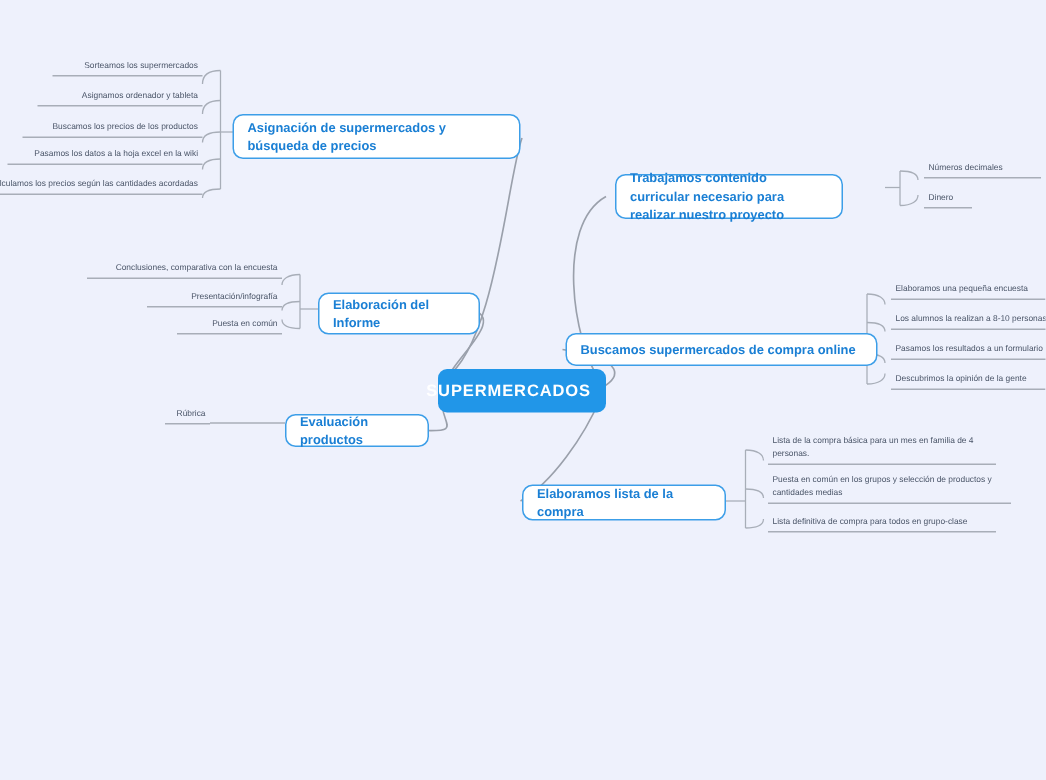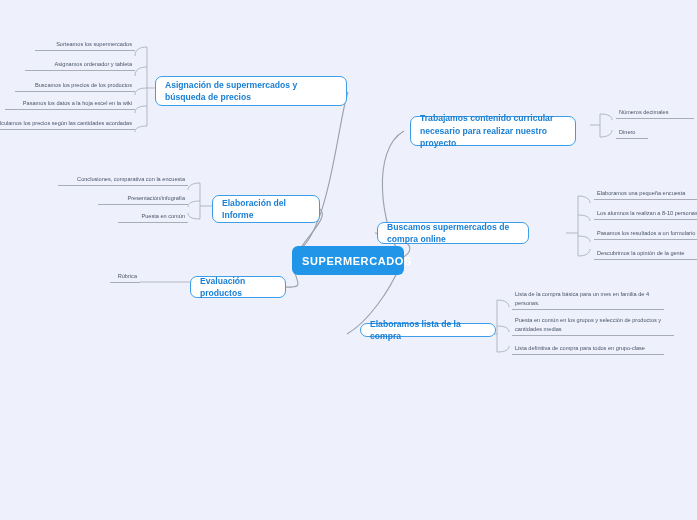--- a/index.html
+++ b/index.html
@@ -31,21 +31,21 @@
   .root-node {
     position: absolute;
     background: #2196e8;
     border-radius: 6px;
     color: #ffffff;
     font-size: 11px;
     font-weight: bold;
     letter-spacing: 0.6px;
     display: flex;
     align-items: center;
-    justify-content: flex-start;
+    justify-content: flex-end;
     box-sizing: border-box;
     padding: 0 10px;
     white-space: nowrap;
   }
   
   .branch-node {
     position: absolute;
     background: #ffffff;
     border: 1.6px solid #3c9ee8;
     border-radius: 7px;
@@ -146,47 +146,47 @@
   <div class="leaf-node leaf-left" style="left:15px; top:81px; width:120px; height:11px; border-bottom:0.85px solid #a8aeb8;">
     <span>Buscamos los precios de los productos</span>
   </div>
   <div class="leaf-node leaf-left" style="left:5px; top:99px; width:130px; height:11px; border-bottom:0.85px solid #a8aeb8;">
     <span>Pasamos los datos a la hoja excel en la wiki</span>
   </div>
   <div class="leaf-node leaf-left" style="left:-22px; top:119px; width:157px; height:11px; border-bottom:0.85px solid #a8aeb8;">
     <span>Calculamos los precios según las cantidades acordadas</span>
   </div>
 
-  <div class="branch-node" style="left:410px; top:116px; width:166px; height:30px;">
+  <div class="branch-node" style="left:410px; top:116px; width:152px; height:30px;">
     <span>Trabajamos contenido curricular necesario para realizar nuestro proyecto</span>
   </div>
   <div class="leaf-node leaf-right" style="left:616px; top:108px; width:78px; height:11px; border-bottom:0.85px solid #a8aeb8;">
     <span>Números decimales</span>
   </div>
   <div class="leaf-node leaf-right" style="left:616px; top:128px; width:32px; height:11px; border-bottom:0.85px solid #a8aeb8;">
     <span>Dinero</span>
   </div>
 
-  <div class="branch-node" style="left:377px; top:222px; width:152px; height:22px;">
+  <div class="branch-node" style="left:377px; top:222px; width:208px; height:22px;">
     <span>Buscamos supermercados de compra online</span>
   </div>
   <div class="leaf-node leaf-right" style="left:594px; top:189px; width:103px; height:11px; border-bottom:0.85px solid #a8aeb8;">
     <span>Elaboramos una pequeña encuesta</span>
   </div>
   <div class="leaf-node leaf-right" style="left:594px; top:209px; width:110px; height:11px; border-bottom:0.85px solid #a8aeb8;">
     <span>Los alumnos la realizan a 8-10 personas</span>
   </div>
   <div class="leaf-node leaf-right" style="left:594px; top:229px; width:110px; height:11px; border-bottom:0.85px solid #a8aeb8;">
     <span>Pasamos los resultados a un formulario</span>
   </div>
   <div class="leaf-node leaf-right" style="left:594px; top:249px; width:103px; height:11px; border-bottom:0.85px solid #a8aeb8;">
     <span>Descubrimos la opinión de la gente</span>
   </div>
 
-  <div class="branch-node" style="left:360px; top:323px; width:136px; height:14px;">
+  <div class="branch-node" style="left:348px; top:323px; width:136px; height:24px;">
     <span>Elaboramos lista de la compra</span>
   </div>
   <div class="leaf-node leaf-right wrap" style="left:512px; top:292px; width:152px; height:18px; border-bottom:0.85px solid #a8aeb8;">
     <span>Lista de la compra básica para un mes en familia de 4 personas.</span>
   </div>
   <div class="leaf-node leaf-right wrap" style="left:512px; top:318px; width:162px; height:18px; border-bottom:0.85px solid #a8aeb8;">
     <span>Puesta en común en los grupos y selección de productos y cantidades medias</span>
   </div>
   <div class="leaf-node leaf-right" style="left:512px; top:344px; width:152px; height:11px; border-bottom:0.85px solid #a8aeb8;">
     <span>Lista definitiva de compra para todos en grupo-clase</span>

